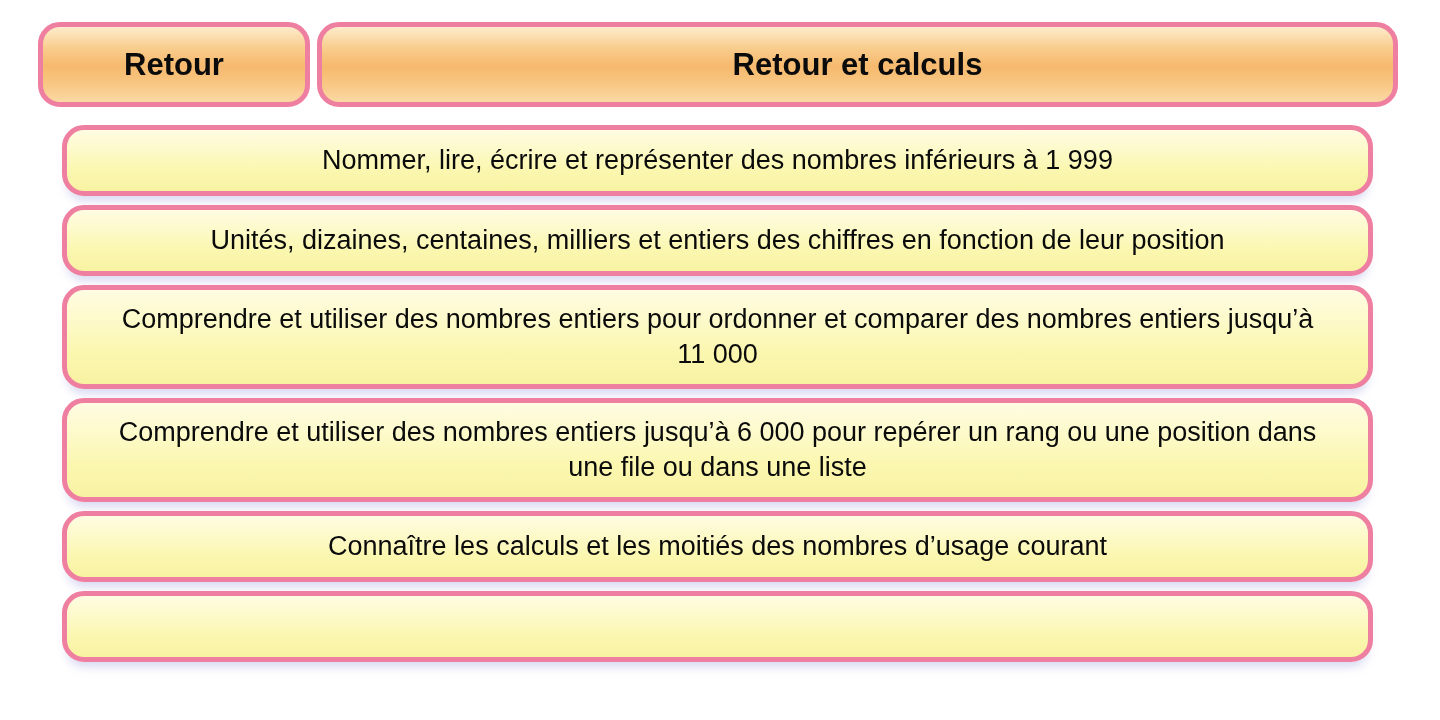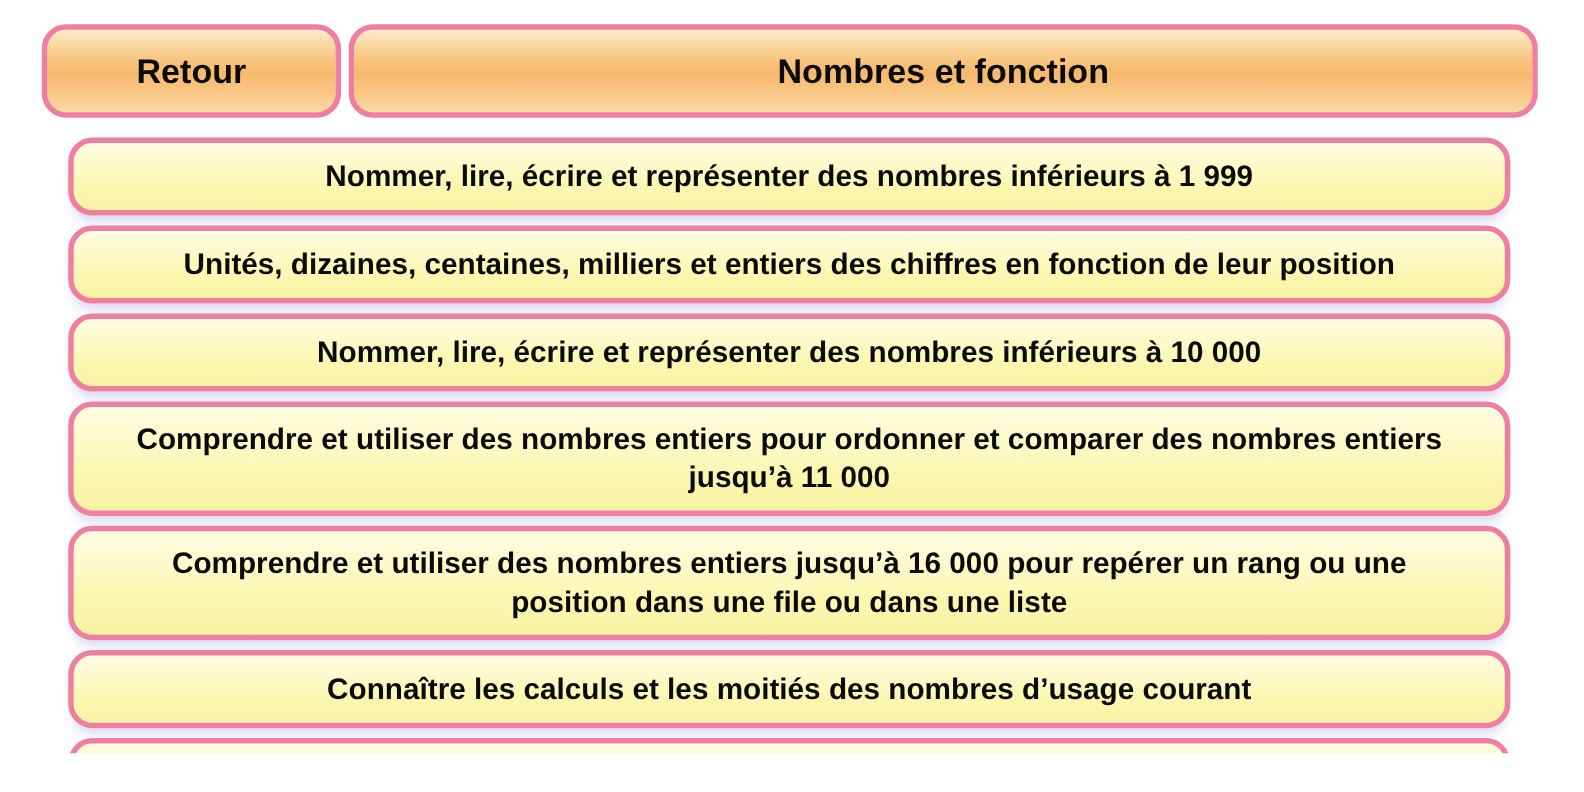--- a/index.html
+++ b/index.html
@@ -50,36 +50,34 @@
     width: 100%;
     min-height: 71px;
     margin-bottom: 9px;
     padding: 12px 43px;
     font-size: 27px;
     line-height: 35px;
     background: linear-gradient(to bottom,
       #fefce2 0%, #fdfacc 30%, #fbf7b0 65%, #f8f2a2 100%);
     box-shadow: 0 10px 10px -5px rgba(185, 188, 232, 0.55);
     cursor: pointer;
-    font-weight: bold;
   }
 </style>
 </head>
 <body>
 
 <div class="screen">
 
   <div class="header-row">
     <div class="btn orange back-btn">Retour</div>
-    <div class="btn orange title-bar">Nombres et fonction</div>
+    <div class="btn orange title-bar">Retour et calculs</div>
   </div>
 
   <div class="list">
     <div class="btn item">Nommer, lire, écrire et représenter des nombres inférieurs à 1 999</div>
     <div class="btn item">Unités, dizaines, centaines, milliers et entiers des chiffres en fonction de leur position</div>
-    <div class="btn item">Nommer, lire, écrire et représenter des nombres inférieurs à 10 000</div>
     <div class="btn item">Comprendre et utiliser des nombres entiers pour ordonner et comparer des nombres entiers jusqu’à 11 000</div>
-    <div class="btn item">Comprendre et utiliser des nombres entiers jusqu’à 16 000 pour repérer un rang ou une position dans une file ou dans une liste</div>
+    <div class="btn item">Comprendre et utiliser des nombres entiers jusqu’à 6 000 pour repérer un rang ou une position dans une file ou dans une liste</div>
     <div class="btn item">Connaître les calculs et les moitiés des nombres d’usage courant</div>
     <div class="btn item"></div>
   </div>
 
 </div>
 
 </body></html>

